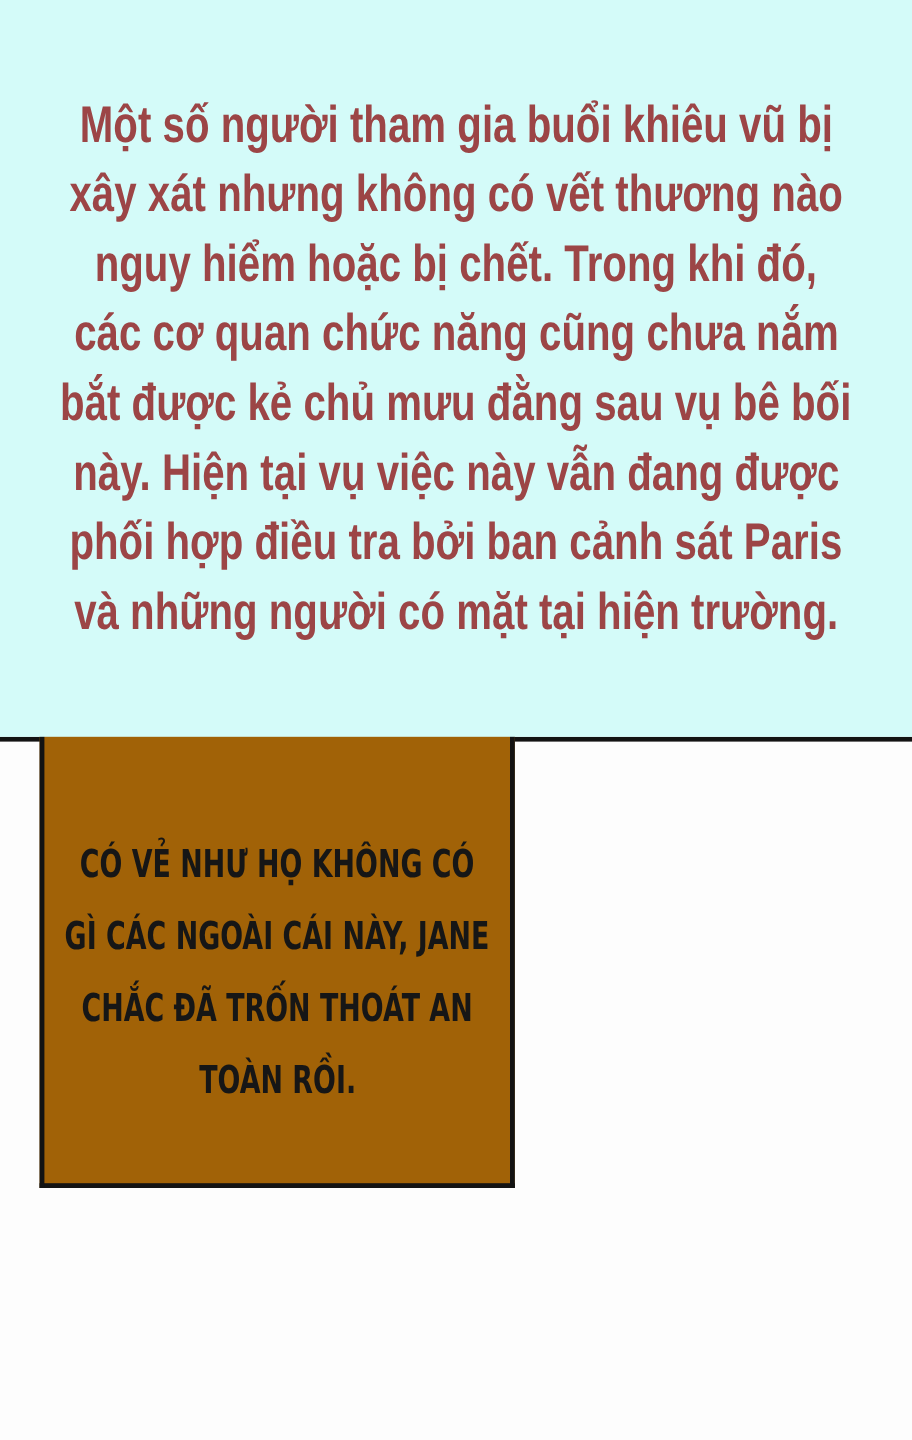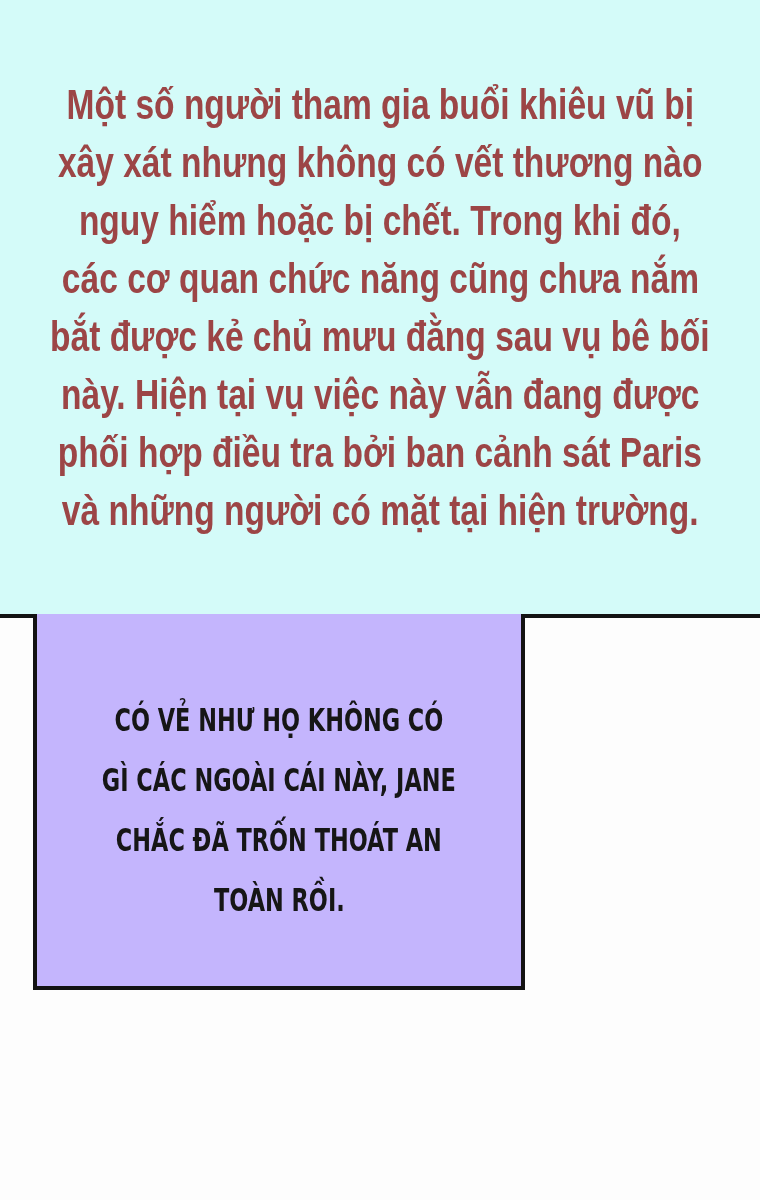--- a/index.html
+++ b/index.html
@@ -22,22 +22,22 @@
     top: 614px;
     width: 760px; height: 4px;
     background: #131313;
     z-index: 1;
   }
 
   
   .speech-bubble {
     position: absolute;
     left: 33px; top: 556px;
-    width: 492px; height: 434px;
-    background: #c4b5fd;
+    width: 396px; height: 434px;
+    background: #a16207;
     border: 4px solid #131313;
     border-top: none;
     z-index: 2;
   }
   .bubble-text {
     margin-top: 134px;
     display: flex;
     flex-direction: column;
     align-items: center;
   }

